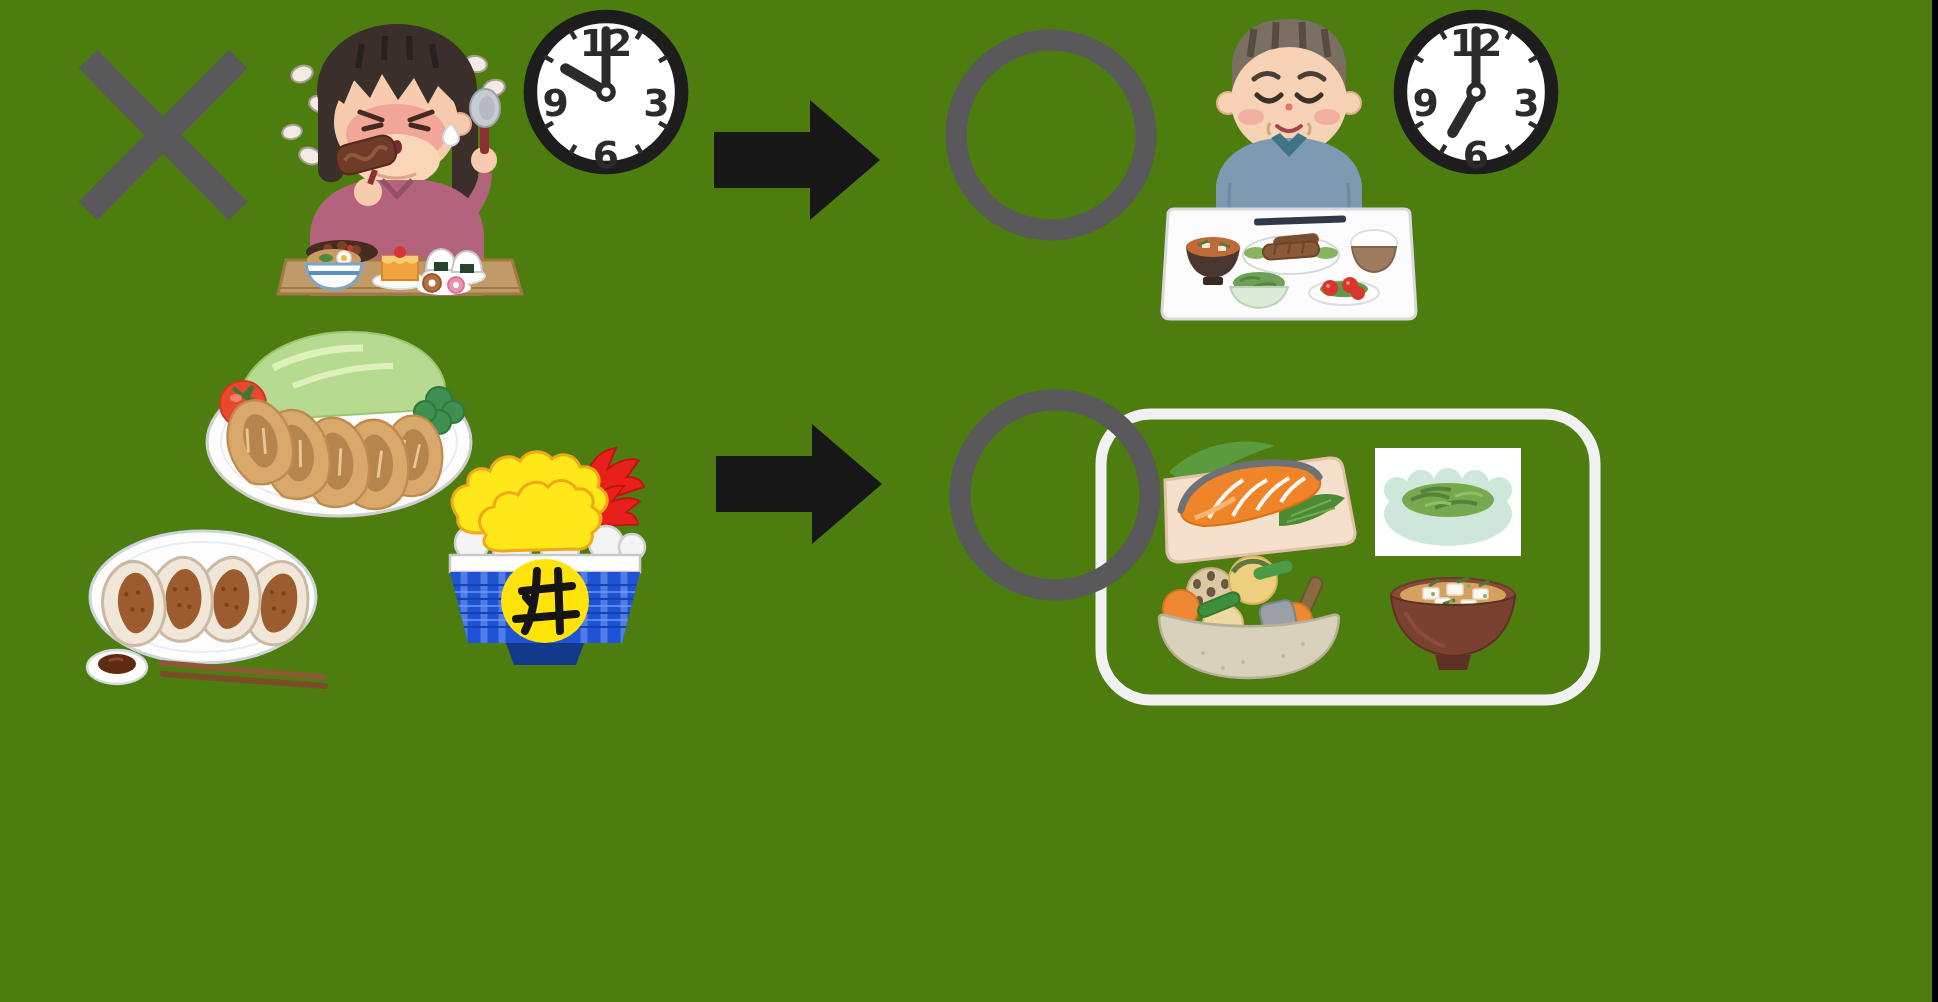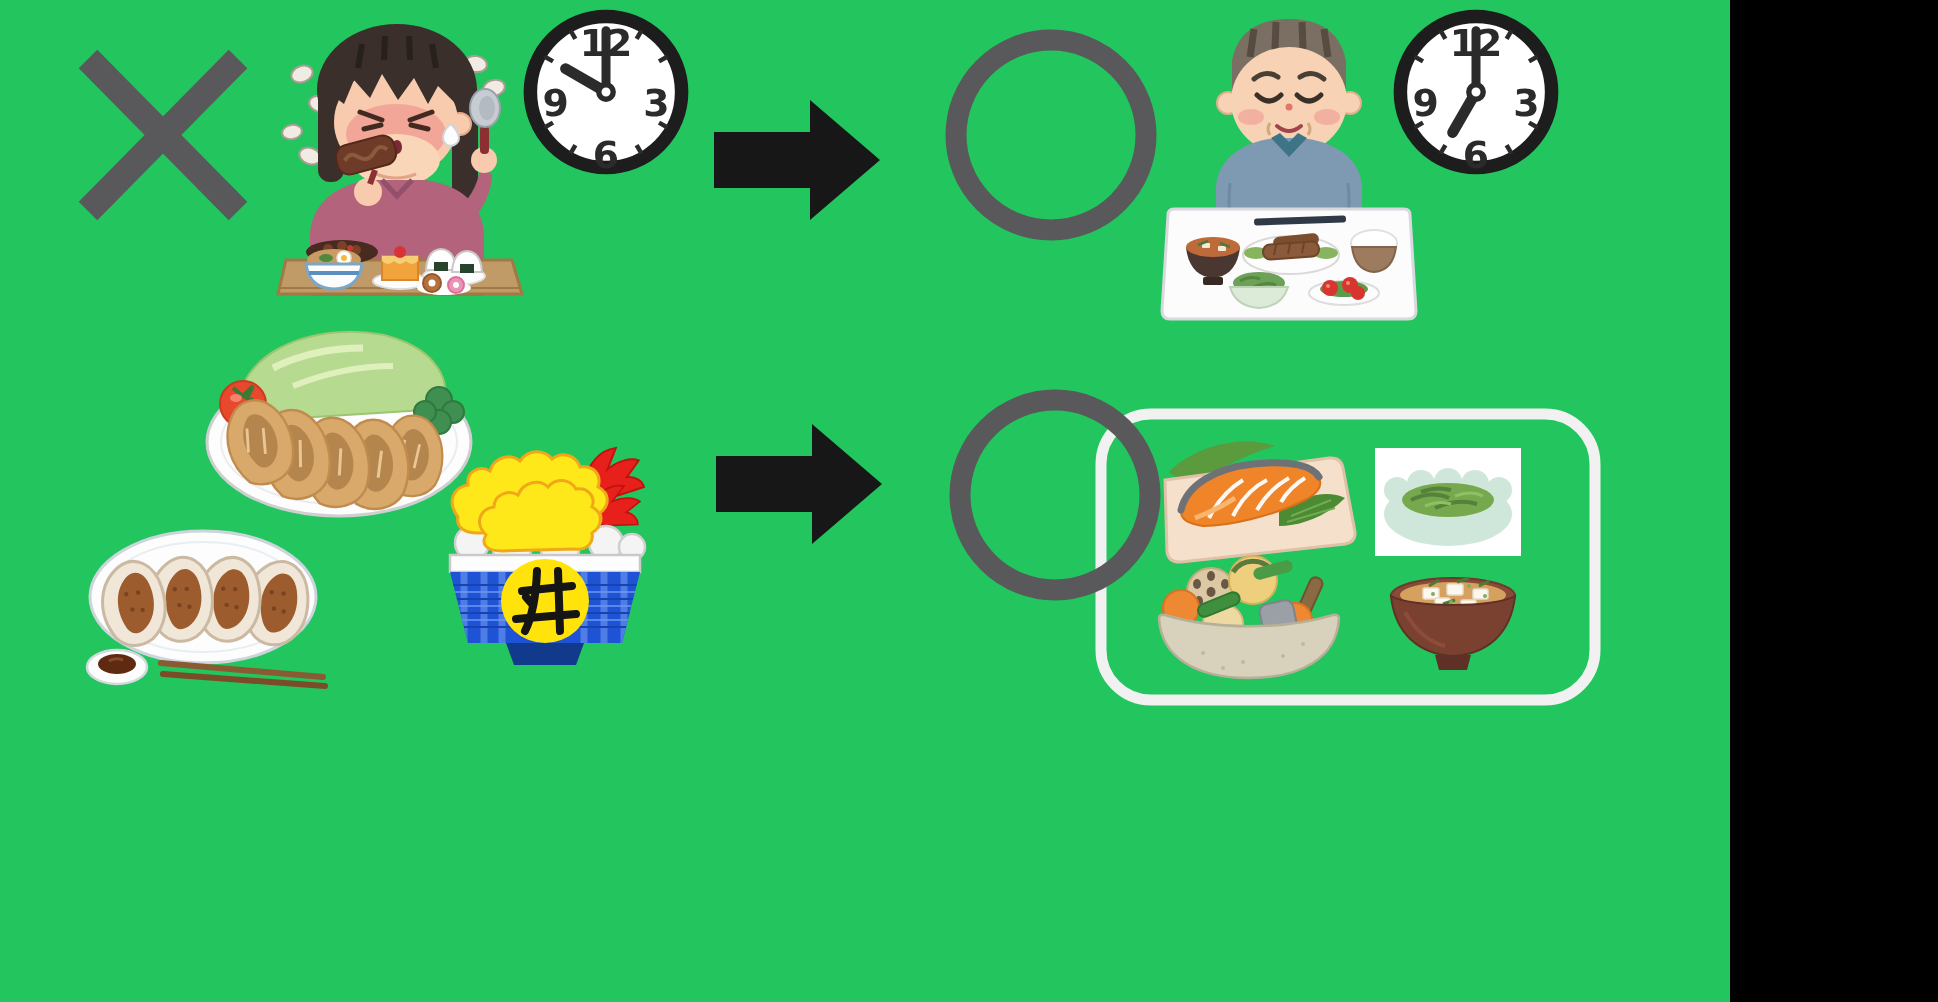--- a/index.html
+++ b/index.html
@@ -1,19 +1,19 @@
 <!DOCTYPE html>
 <html><head>
 <meta charset="utf-8">
 <style>
   html,body{margin:0;padding:0;background:#000;}
   #scene{
     position:relative;
-    width:1730px;height:1002px;
-    background:#22c55e;
+    width:1932px;height:1002px;
+    background:#4d7c0f;
     overflow:hidden;
     font-family:"DejaVu Sans","Liberation Sans",sans-serif;
   }
   .abs{position:absolute;}
   svg{display:block;overflow:visible;}
   
   .x-mark      {left:72px;  top:45px;  width:182px; height:180px;}
   .woman       {left:278px; top:12px;  width:244px; height:284px;}
   .clock-bad   {left:516px; top:2px;   width:180px; height:180px;}
   .arrow-top   {left:714px; top:100px; width:166px; height:120px;}

